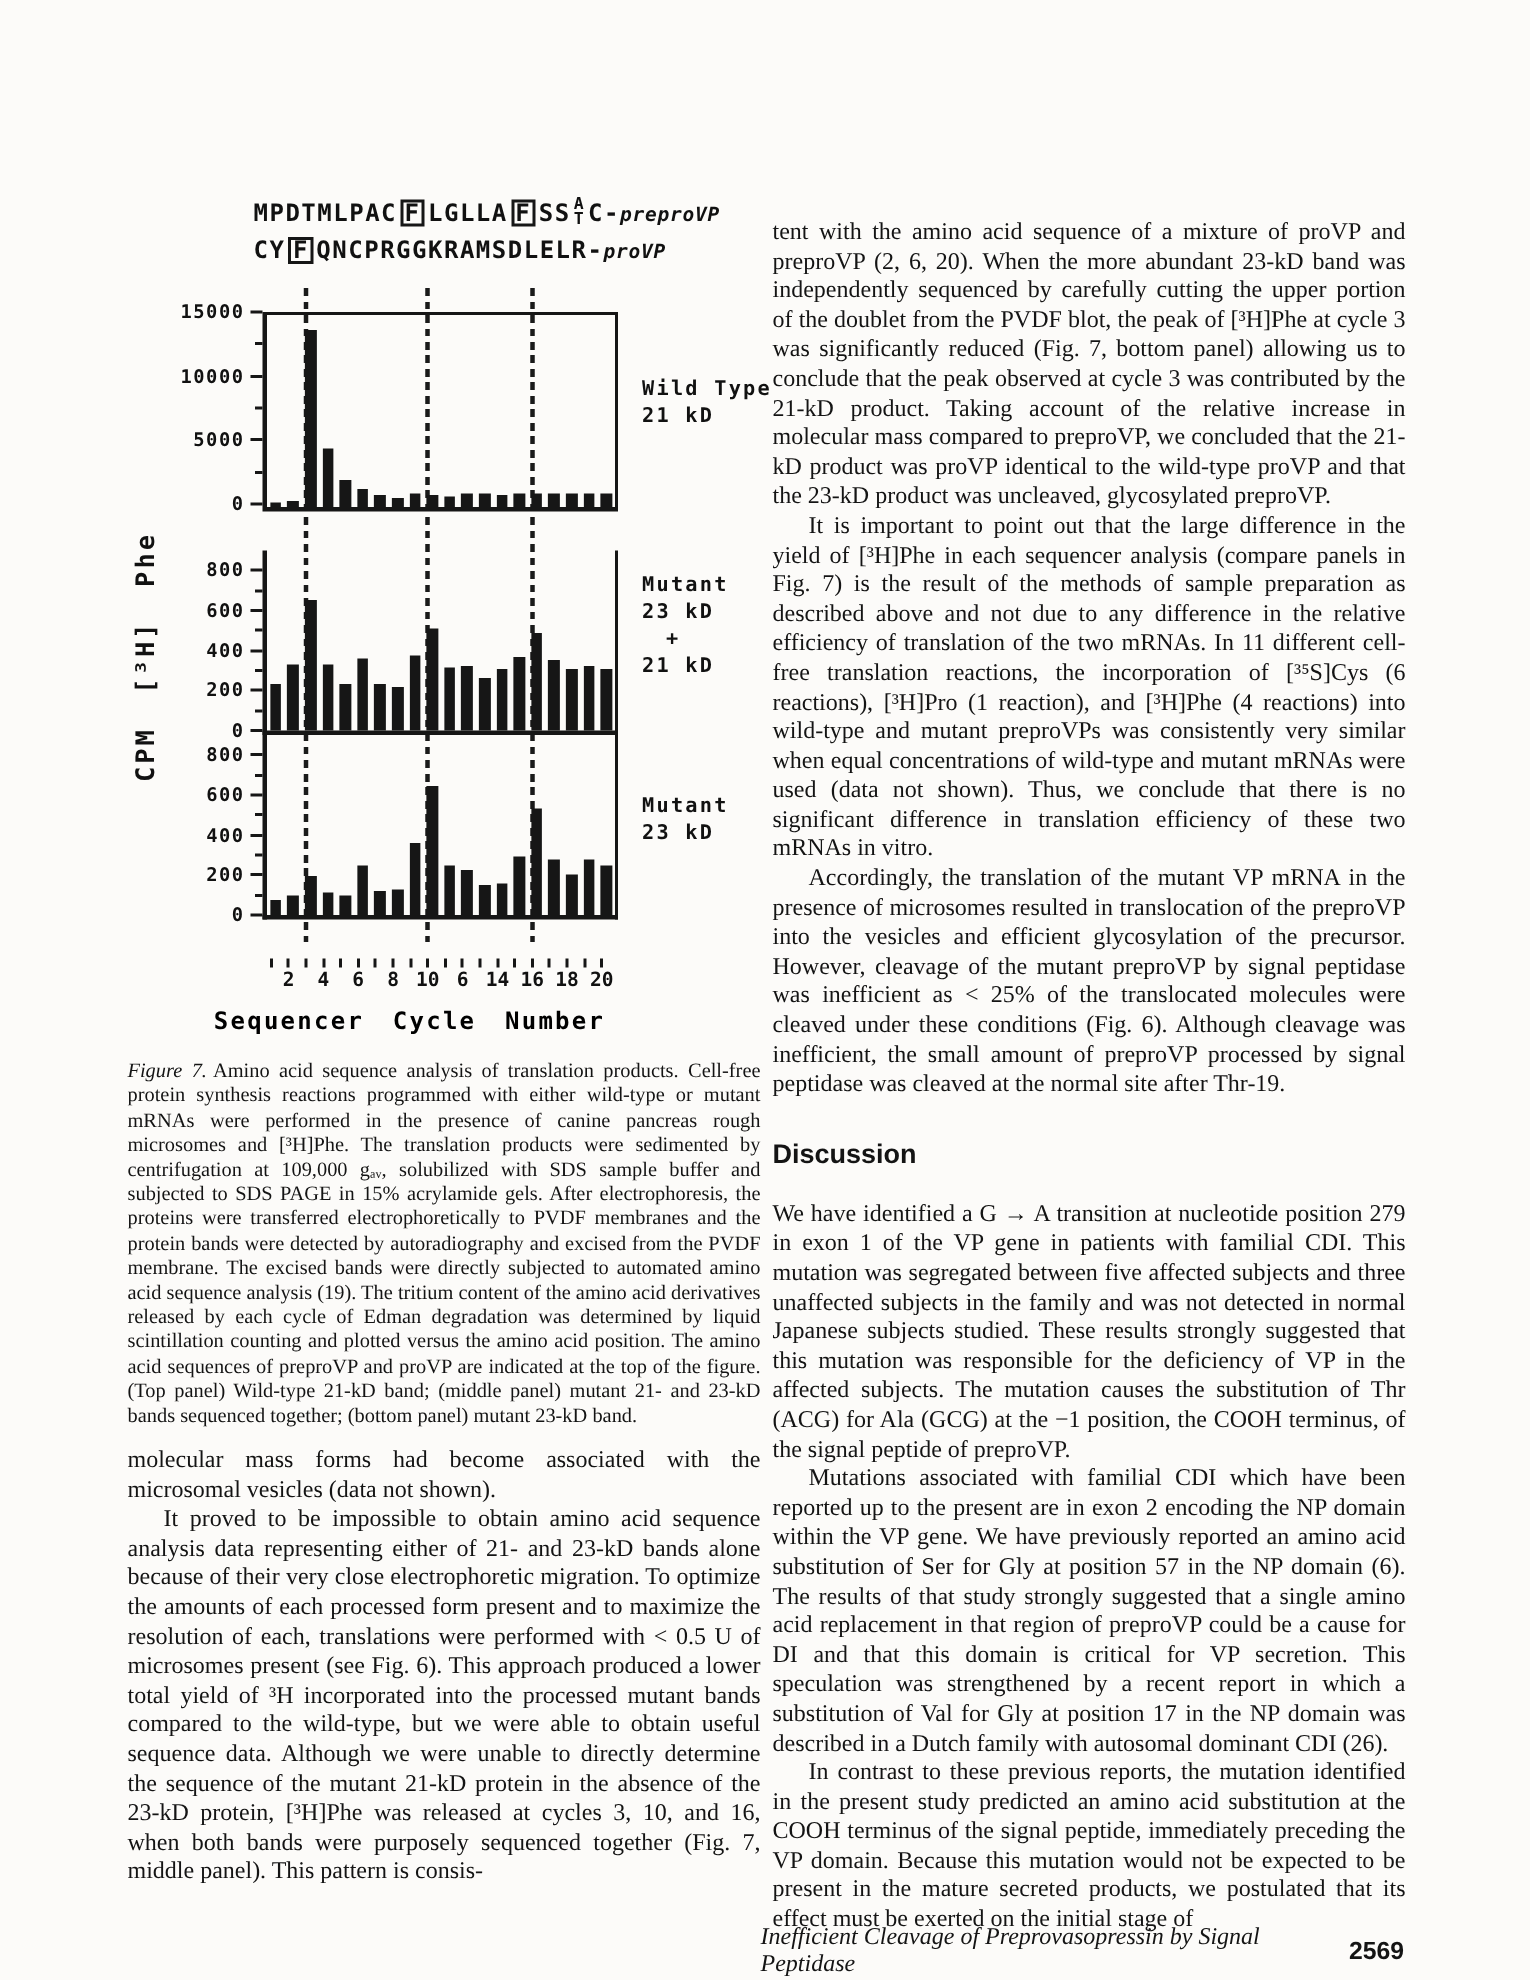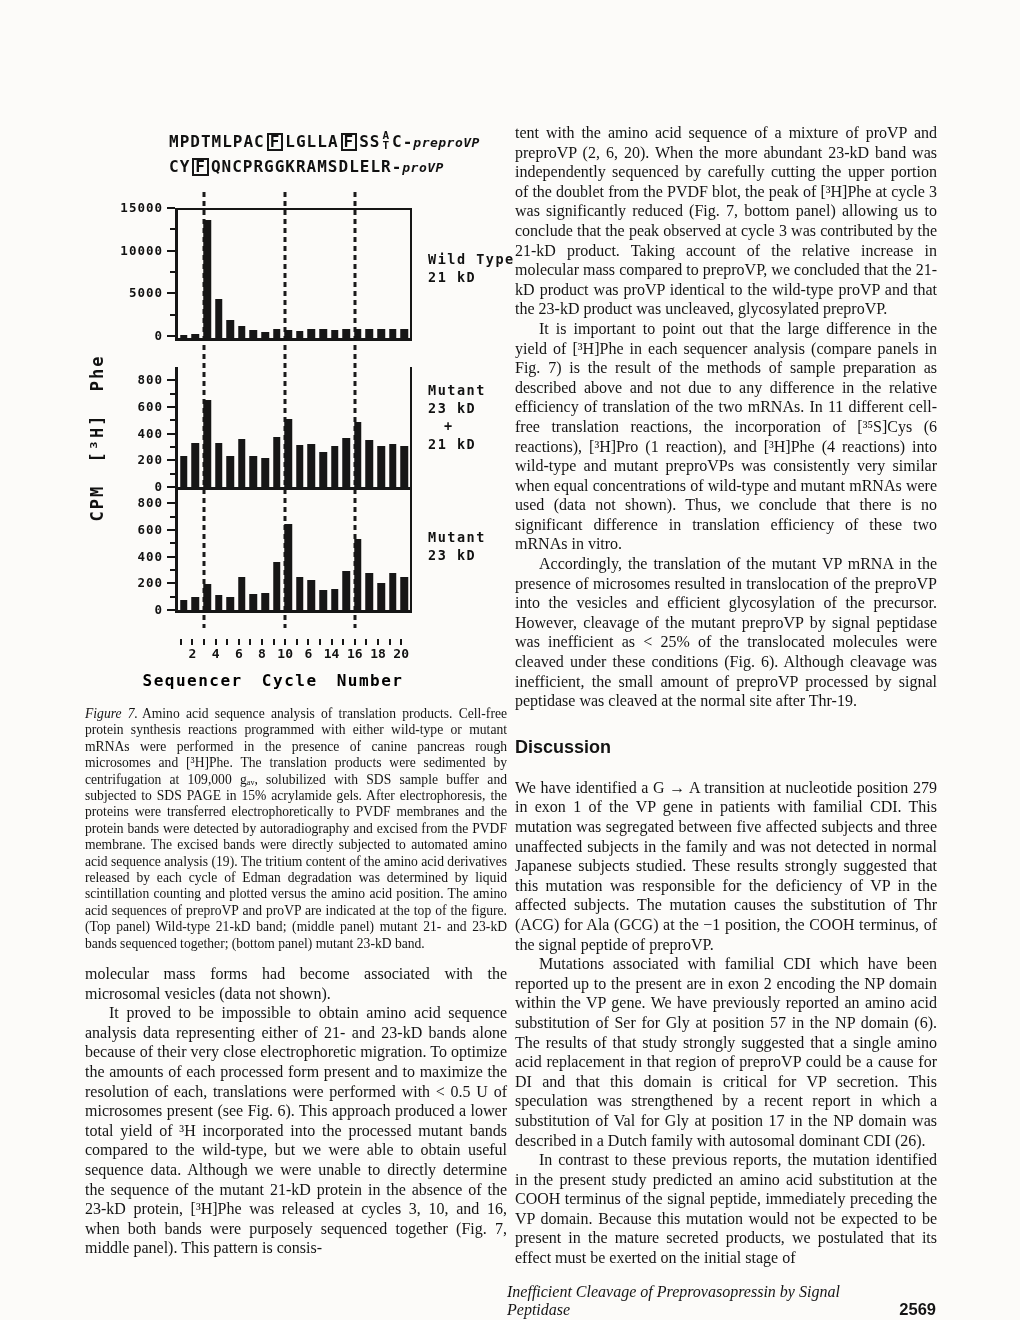--- a/index.html
+++ b/index.html
@@ -1,20 +1,20 @@
 <!DOCTYPE html>
 <html><head>
 <meta charset="utf-8">
 <style>
   html,body{margin:0;padding:0;background:#e8e8e6;}
   .page{position:relative;width:1020px;height:1320px;background:#fcfbf9;color:#141414;
         font-family:"Liberation Serif","DejaVu Serif",serif;overflow:hidden;}
   .col{position:absolute;top:132px;width:422px;}
   .col-left{left:85px;}
-  .col-right{left:515px;top:123px;}
+  .col-right{left:515px;top:145px;}
 
   
   .figure7{margin:0;}
   .seqs{margin-left:84px;}
   .seq-line{font-family:"DejaVu Sans Mono",monospace;font-weight:bold;font-size:16px;
             letter-spacing:1px;height:25px;white-space:nowrap;color:#111;}
   .seq-box{display:inline-block;border:2px solid #161616;line-height:14px;padding:0 1px;margin:0 2px;}
   .seq-stack{display:inline-block;vertical-align:middle;text-align:center;font-size:11px;
              line-height:10px;margin:0 2px;position:relative;top:-2px;}
   .seq-suffix{font-style:italic;font-size:13px;letter-spacing:0.5px;text-align:center;}
@@ -55,21 +55,21 @@
 
   
   .bodytext{font-size:16px;line-height:19.6px;}
   .col-left .bodytext{margin-top:12px;}
   .para{margin:0;text-align:justify;}
   .para.indent{text-indent:24px;}
   h2.discussion{font-family:"Liberation Sans","DejaVu Sans",sans-serif;font-weight:bold;
        font-size:18px;margin:26px 0 20px 0;}
 
   .footer{position:absolute;left:507px;top:1283px;width:429px;display:flex;
-       justify-content:space-between;align-items:flex-end;}
+       justify-content:space-between;align-items:center;}
   .footer-title{font-style:italic;font-size:16px;}
   .footer-page{font-family:"Liberation Sans","DejaVu Sans",sans-serif;font-weight:bold;font-size:16.5px;}
 </style>
 </head>
 <body>
 
 <div class="page">
 
   <div class="col col-left">
     <figure class="figure7">

